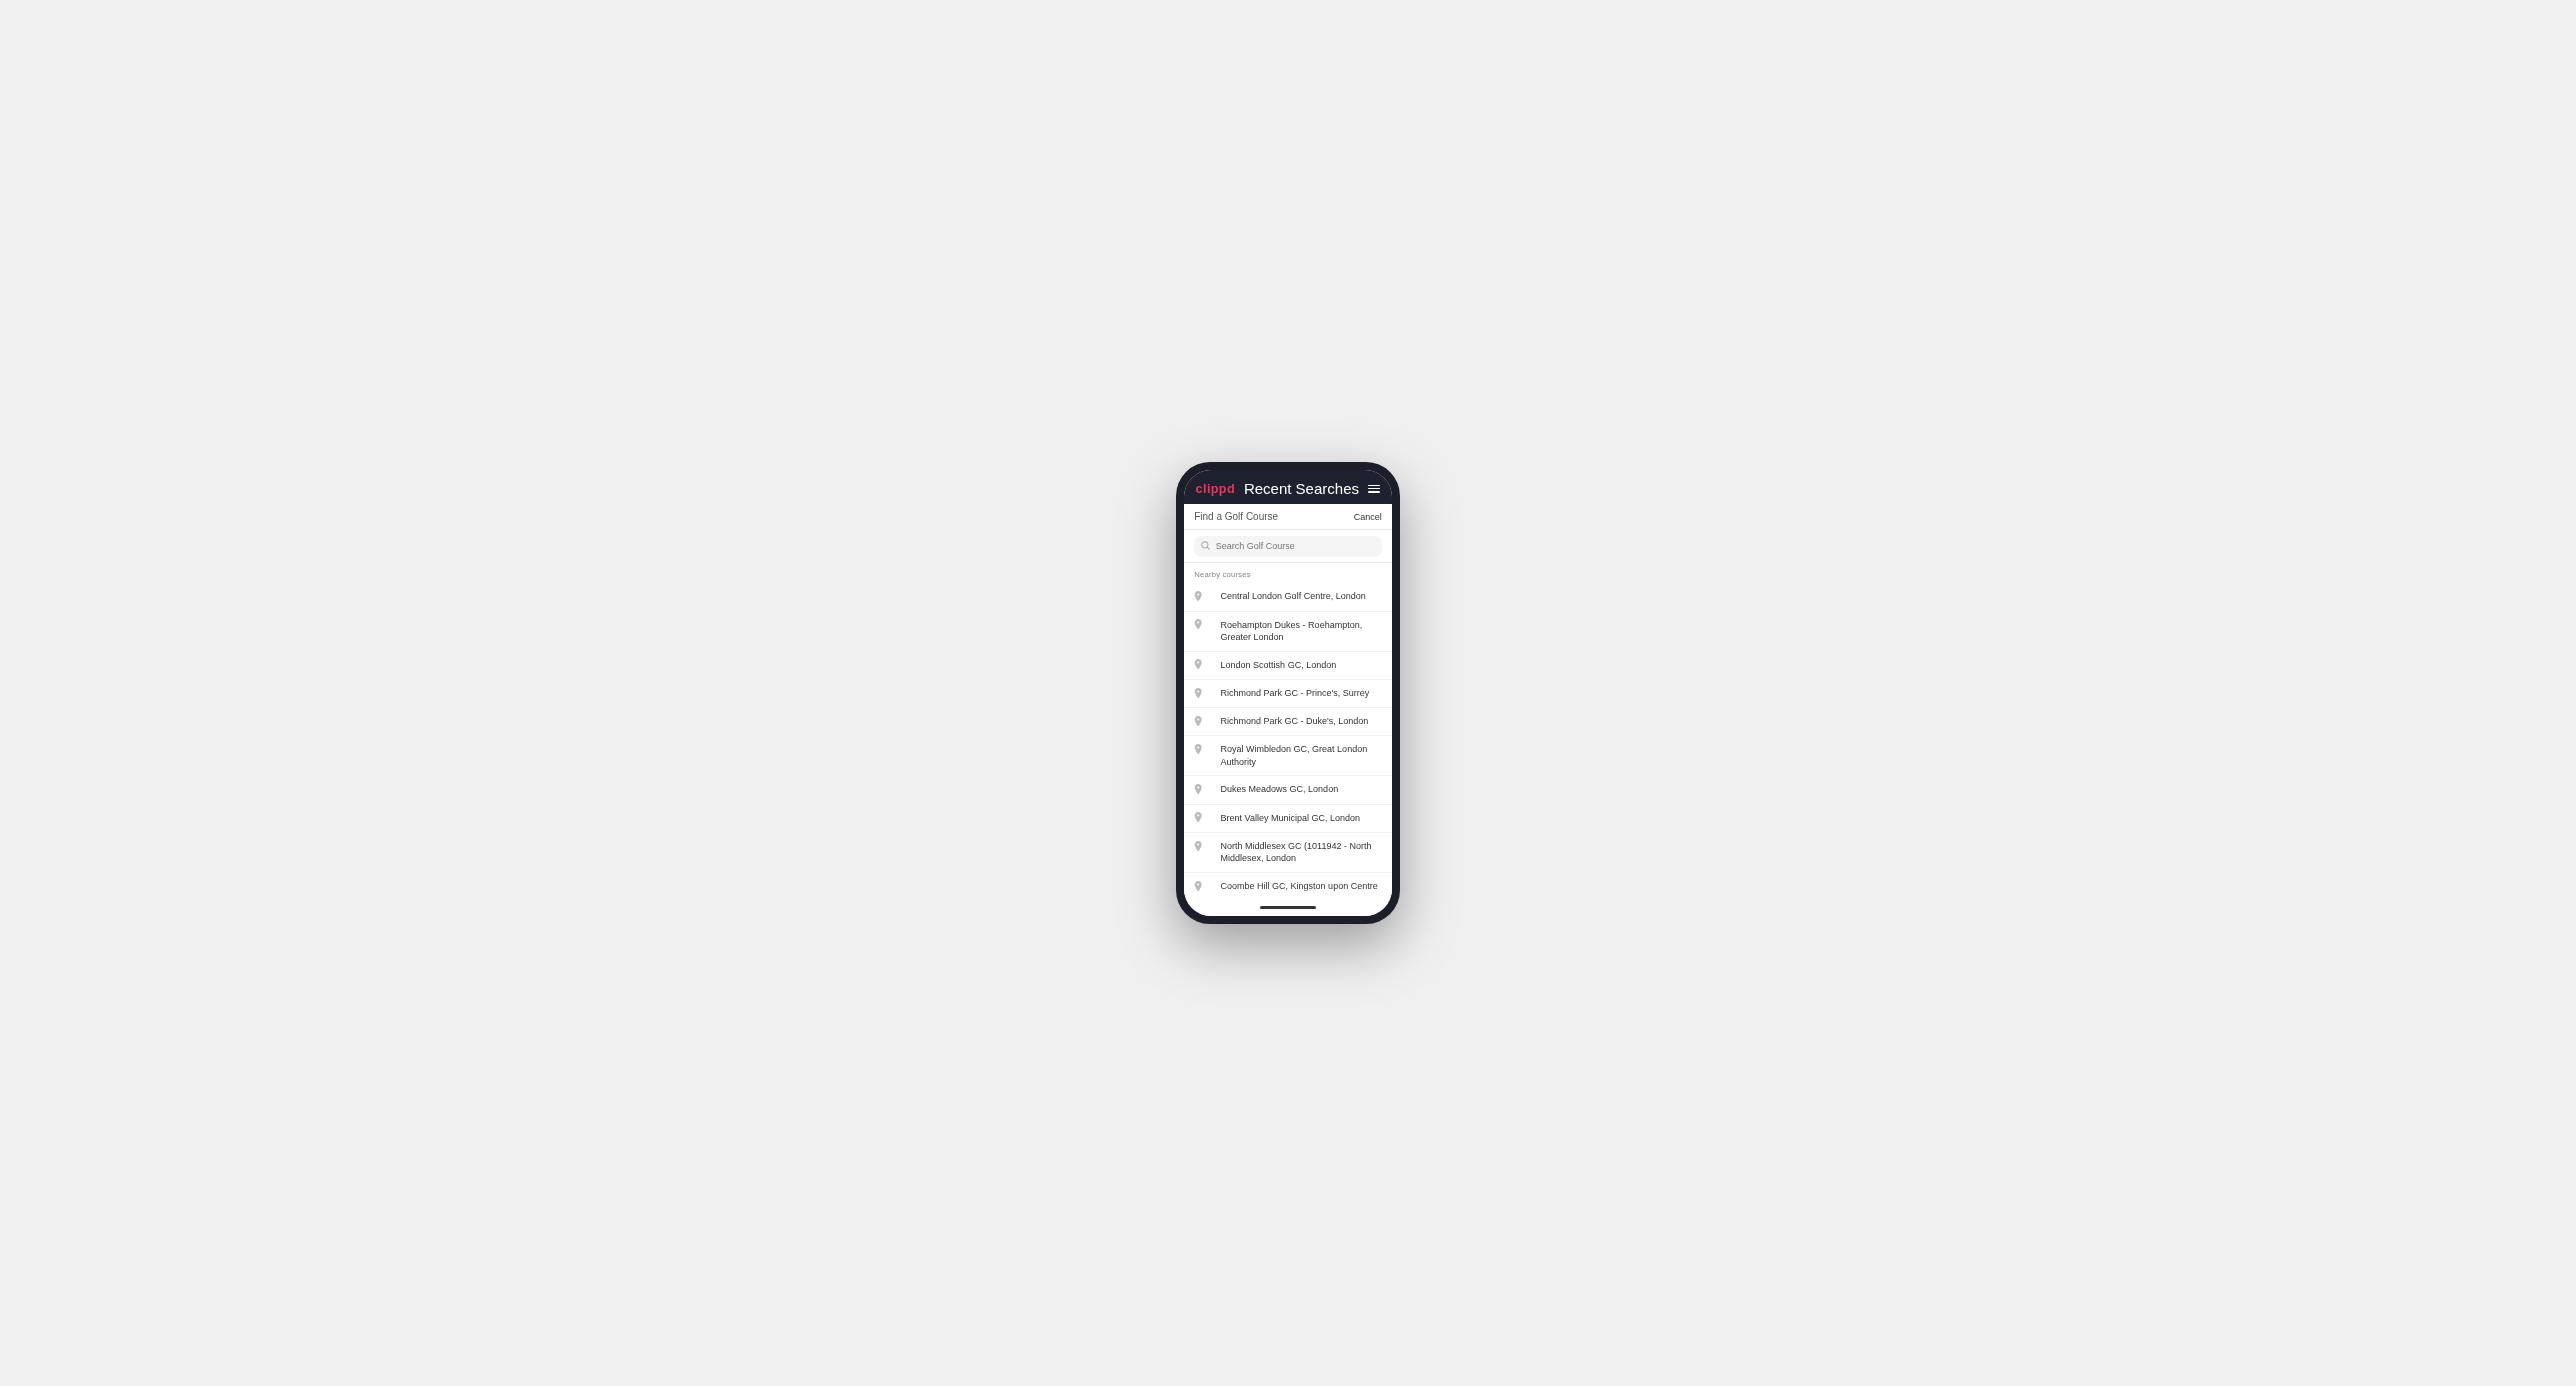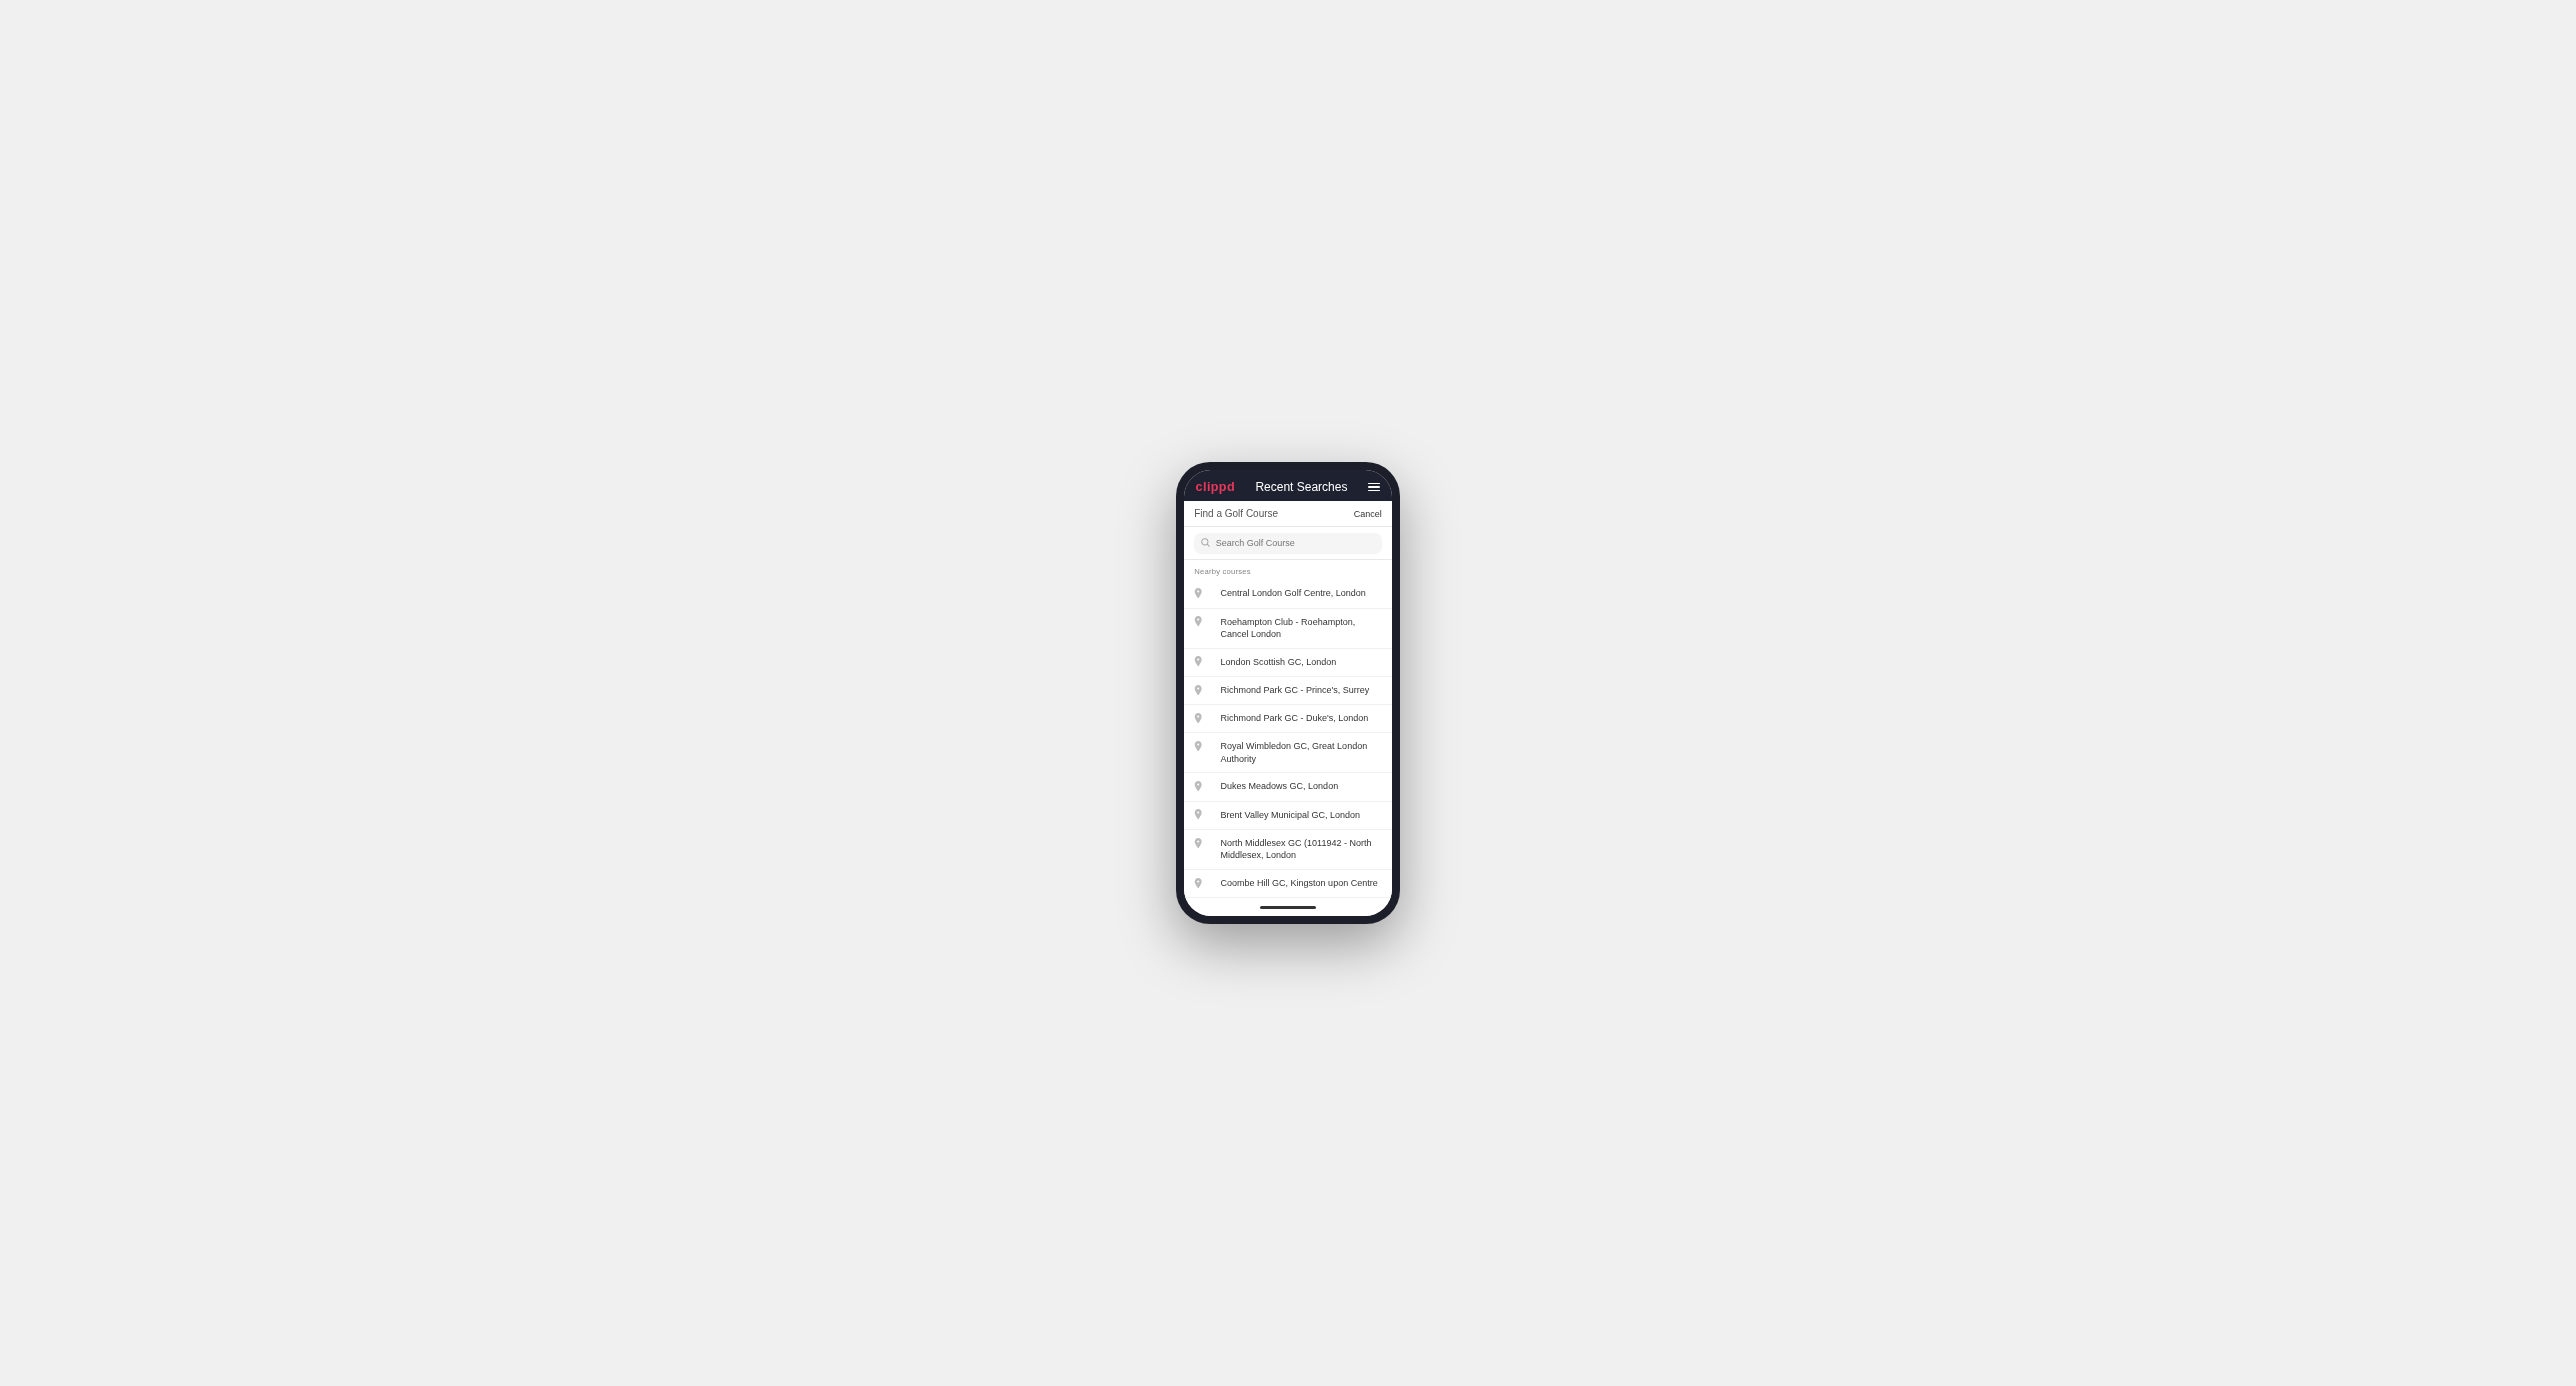--- a/index.html
+++ b/index.html
@@ -39,21 +39,21 @@
       flex-shrink: 0;
       text-align: right;
     }
     .logo {
       font-size: 12.6px;
       font-weight: 700;
       color: #e8375a;
       letter-spacing: 0.4px;
     }
     .header-title {
-      font-size: 12px;
+      font-size: 15px;
       color: #fff;
       font-weight: 500;
     }
     .menu-icon {
       display: flex;
       flex-direction: column;
       gap: 2.1px;
       cursor: pointer;
     }
     .menu-icon span {
@@ -201,21 +201,21 @@
         </span>
         <span class="course-name">Central London Golf Centre, London</span>
       </div>
 
       <div class="course-item">
         <span class="pin-icon">
           <svg width="8.4" height="10.5" viewBox="0 0 12 15" fill="none">
               <path d="M6 0C3.24 0 1 2.24 1 5c0 3.75 5 10 5 10s5-6.25 5-10c0-2.76-2.24-5-5-5zm0 6.5A1.5 1.5 0 1 1 6 3.5a1.5 1.5 0 0 1 0 3z" fill="#bbb"></path>
             </svg>
         </span>
-        <span class="course-name">Roehampton Club - Roehampton, Cancel London</span>
+        <span class="course-name">Roehampton Dukes - Roehampton, Greater London</span>
       </div>
 
       <div class="course-item">
         <span class="pin-icon">
           <svg width="8.4" height="10.5" viewBox="0 0 12 15" fill="none">
               <path d="M6 0C3.24 0 1 2.24 1 5c0 3.75 5 10 5 10s5-6.25 5-10c0-2.76-2.24-5-5-5zm0 6.5A1.5 1.5 0 1 1 6 3.5a1.5 1.5 0 0 1 0 3z" fill="#bbb"></path>
             </svg>
         </span>
         <span class="course-name">London Scottish GC, London</span>
       </div>

